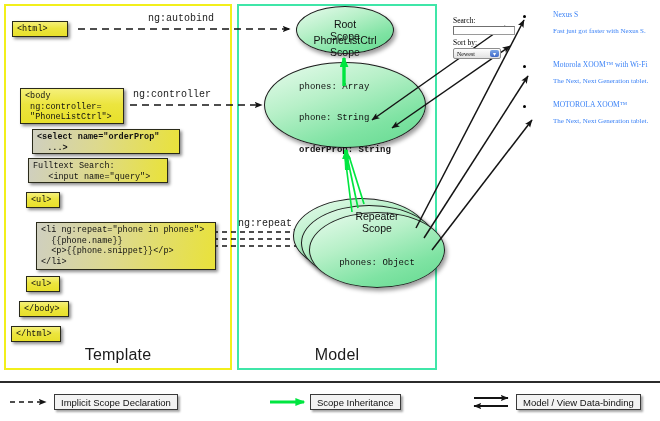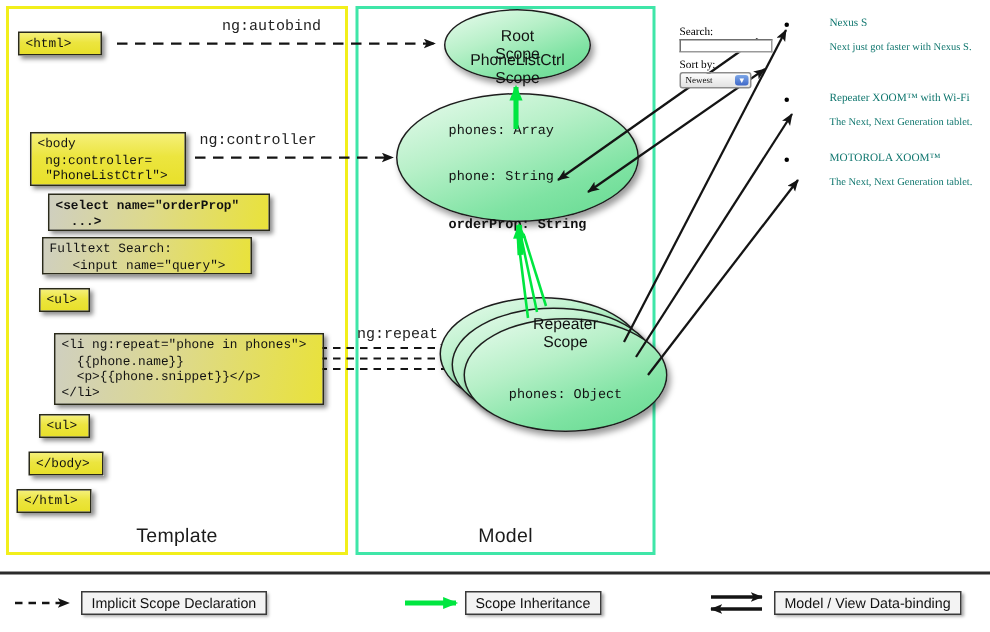--- a/index.html
+++ b/index.html
@@ -8,21 +8,21 @@
 
   #stage{position:absolute;left:0;top:0;width:660px;height:421px;}
 
   
   .panel{position:absolute;background:#ffffff;box-sizing:border-box;}
   #panel-template{left:4px;  top:4px;  width:228px; height:366px; border:2px solid #f2ef1b;}
   #panel-model   {left:237px;top:4px;  width:200px; height:366px; border:2px solid #3fe6a8;}
   #panel-view    {left:443px;top:4px;  width:213px; height:366px; border:2px solid #6b3ff0;}
 
   .panel-label{position:absolute;bottom:4px;width:100%;text-align:center;
-               font-size:13px;color:#1b1b1b;letter-spacing:.2px;}
+               font-size:16px;color:#1b1b1b;letter-spacing:.2px;}
 
   
   .tbox{position:absolute;box-sizing:border-box;
         background:linear-gradient(180deg,#f5f07a 0%,#ece53f 45%,#e8e02a 100%);
         border:1.4px solid #2a2a1a;
         box-shadow:2px 2px 3px rgba(0,0,0,.45);
         font-family:"Liberation Mono","DejaVu Sans Mono",monospace;
         font-size:8.5px;line-height:10.5px;color:#111;
         padding:2px 4px;white-space:pre;}
   .tbox.grey{background:linear-gradient(100deg,#cfcfc0 0%,#ddd98d 45%,#e9e23a 100%);}
@@ -45,21 +45,21 @@
            border:1px solid #9a9a9a;border-top-color:#6f6f6f;border-left-color:#6f6f6f;}
   .v-select{position:absolute;box-sizing:border-box;
             background:linear-gradient(180deg,#fdfdfd,#e2e2e2);
             border:1px solid #8d8d8d;border-radius:2px;
             font-family:"Liberation Serif",serif;font-size:6px;color:#111;
             padding:0 12px 0 3px;display:flex;align-items:center;}
   .v-select .arrowbox{position:absolute;right:1px;top:1px;bottom:1px;width:9px;
             background:linear-gradient(180deg,#7da7e8,#3f68c8);border-radius:2px;
             display:flex;align-items:center;justify-content:center;
             color:#fff;font-size:6px;line-height:6px;}
-  .phone-item{position:absolute;font-family:"Liberation Serif",serif;color:#0f766e;padding-left:22px;}
+  .phone-item{position:absolute;font-family:"Liberation Serif",serif;color:#3b82f6;padding-left:22px;}
   .phone-name{font-size:7.5px;line-height:9px;white-space:nowrap;}
   .phone-snip{font-size:7px;line-height:9px;white-space:nowrap;}
   .bullet{position:absolute;width:3px;height:3px;border-radius:50%;background:#000;}
 
   
   .elabel{position:absolute;font-family:"Liberation Mono","DejaVu Sans Mono",monospace;
           font-size:10px;color:#222;white-space:nowrap;}
 
   
   #legend-rule{position:absolute;left:0;top:381px;width:660px;height:2px;background:#2b2b2b;}
@@ -208,26 +208,26 @@
     <div class="v-select" style="left:453px;top:48px;width:48px;height:11px;">
       <span>Newest</span>
       <span class="arrowbox">▾</span>
     </div>
 
     <div class="bullet" style="left:523px;top:15px;"></div>
     <div class="phone-item" style="left:531px;top:10px;">
       <div class="phone-name">Nexus S</div>
     </div>
     <div class="phone-item" style="left:531px;top:27px;">
-      <div class="phone-snip">Next just got faster with Nexus S.</div>
+      <div class="phone-snip">Fast just got faster with Nexus S.</div>
     </div>
 
     <div class="bullet" style="left:523px;top:65px;"></div>
     <div class="phone-item" style="left:531px;top:60px;">
-      <div class="phone-name">Repeater XOOM™  with Wi-Fi</div>
+      <div class="phone-name">Motorola XOOM™  with Wi-Fi</div>
     </div>
     <div class="phone-item" style="left:531px;top:77px;">
       <div class="phone-snip">The Next, Next Generation tablet.</div>
     </div>
 
     <div class="bullet" style="left:523px;top:105px;"></div>
     <div class="phone-item" style="left:531px;top:100px;">
       <div class="phone-name">MOTOROLA XOOM™</div>
     </div>
     <div class="phone-item" style="left:531px;top:117px;">

